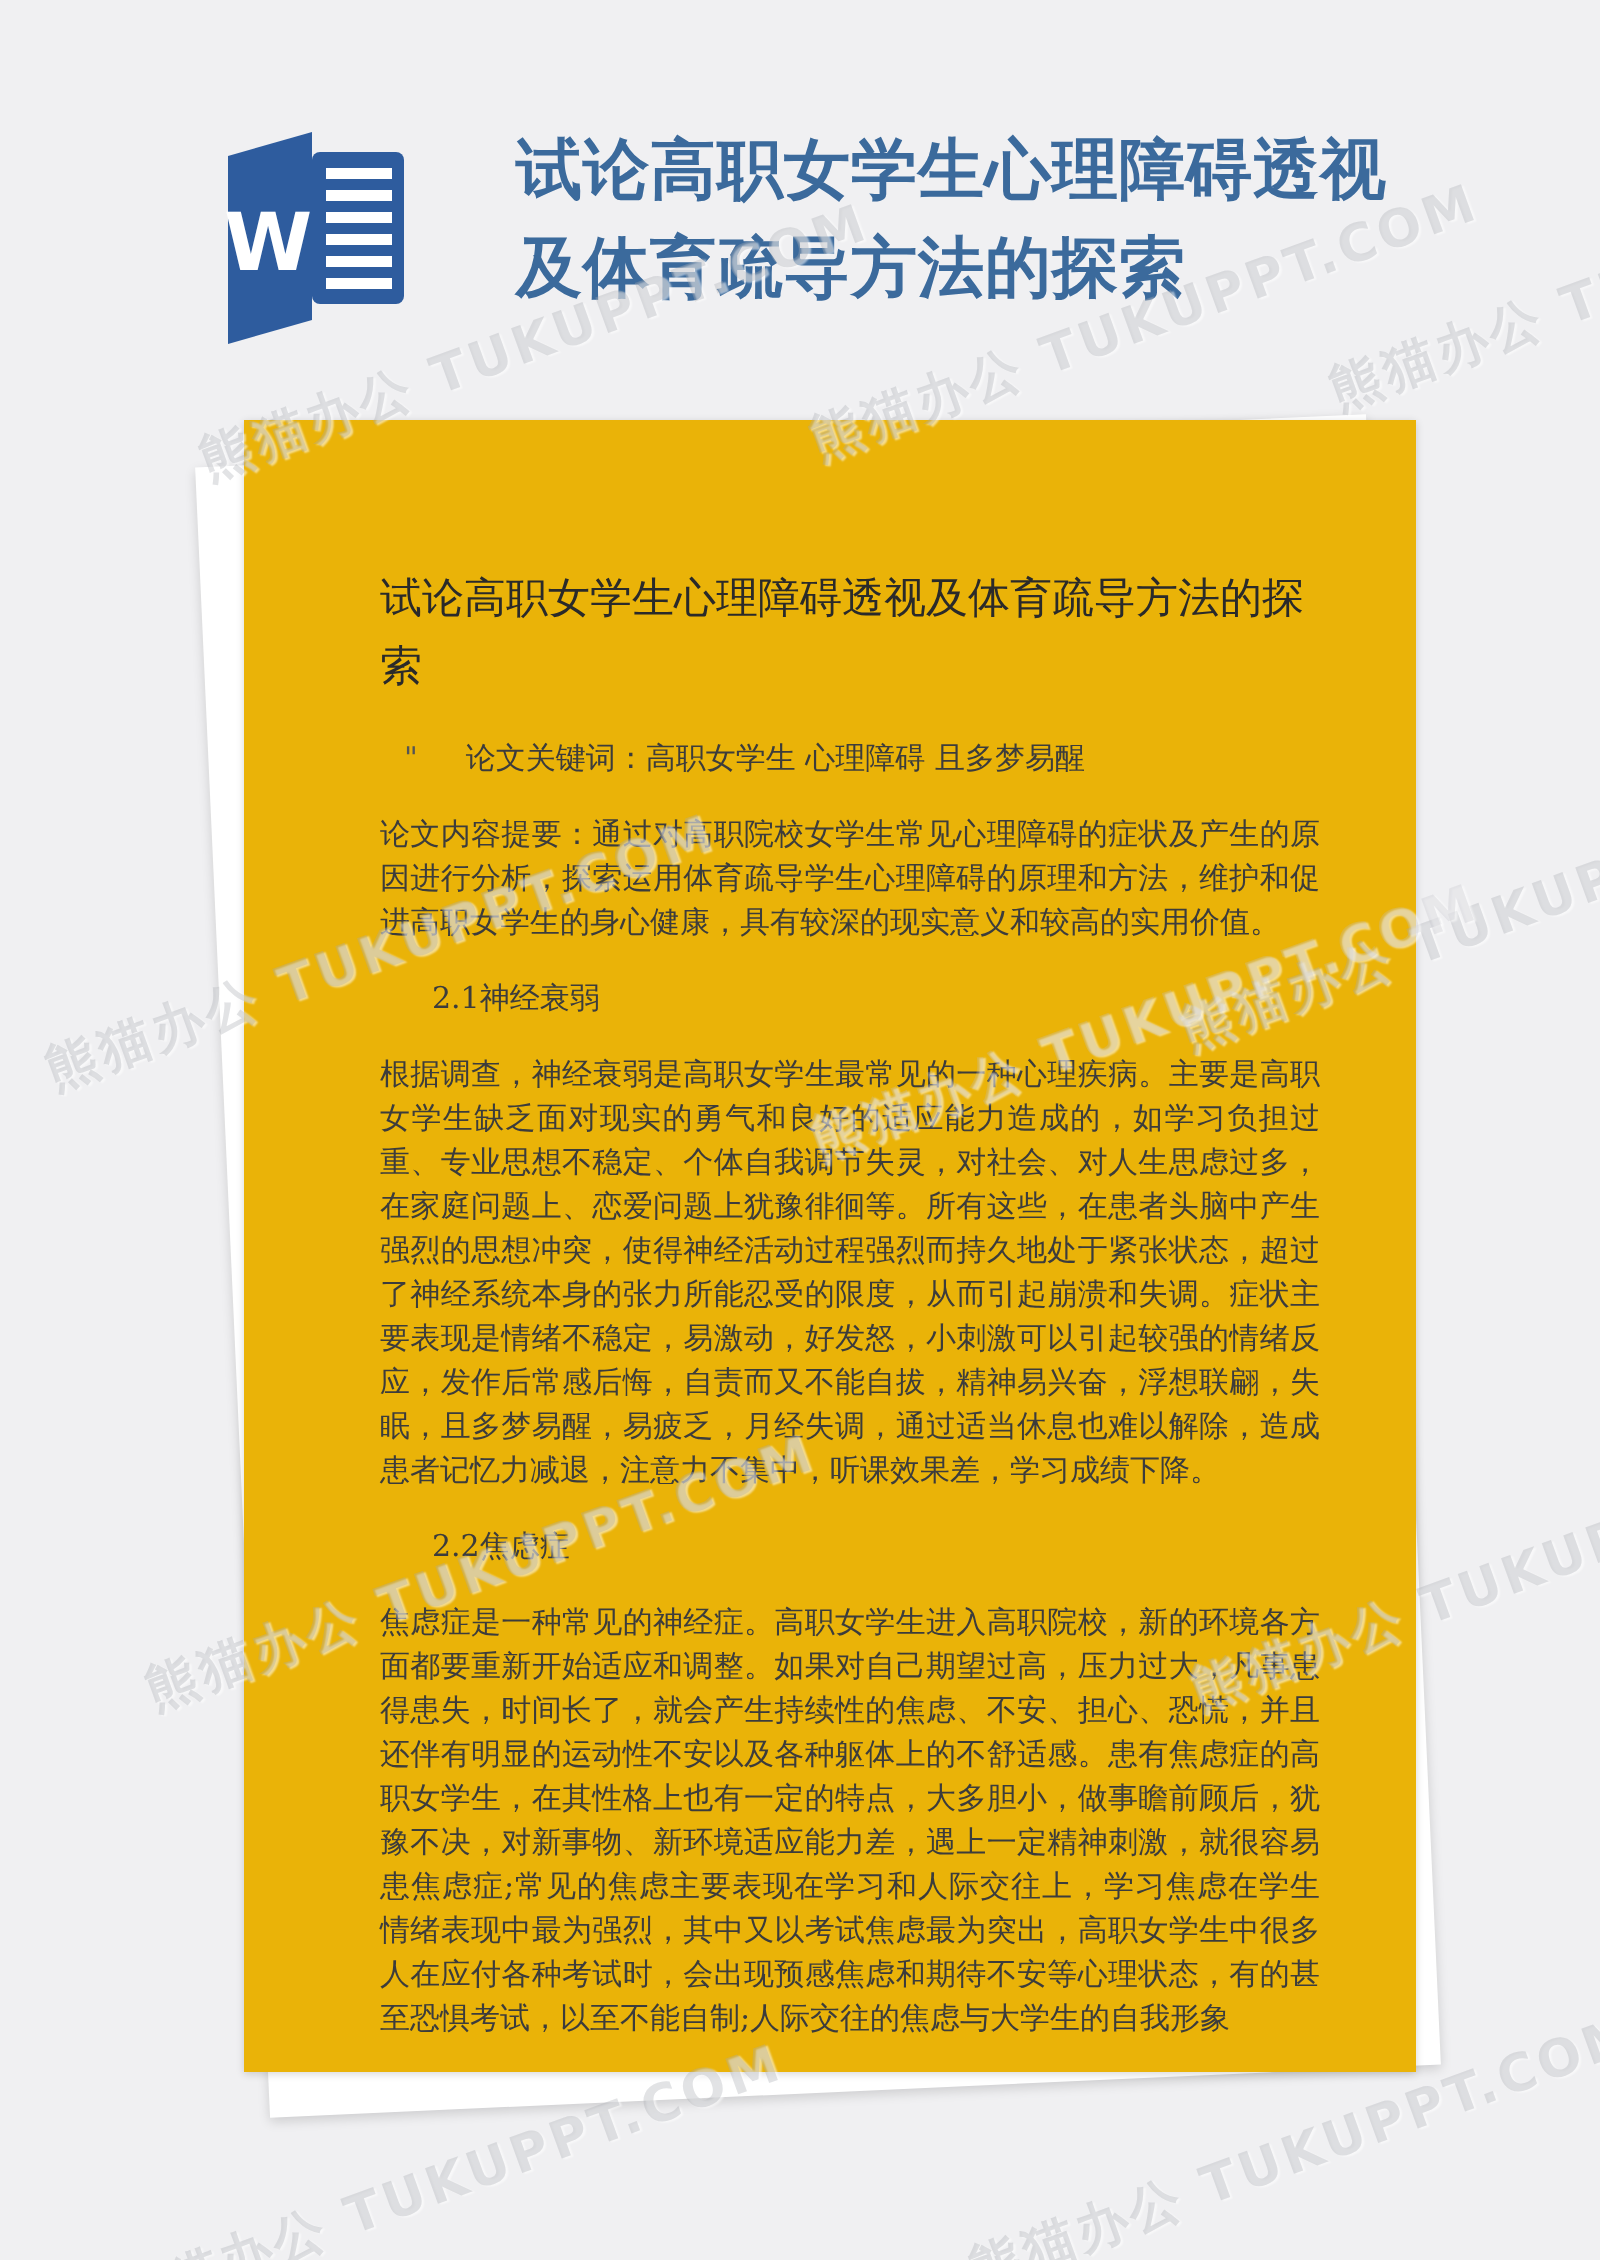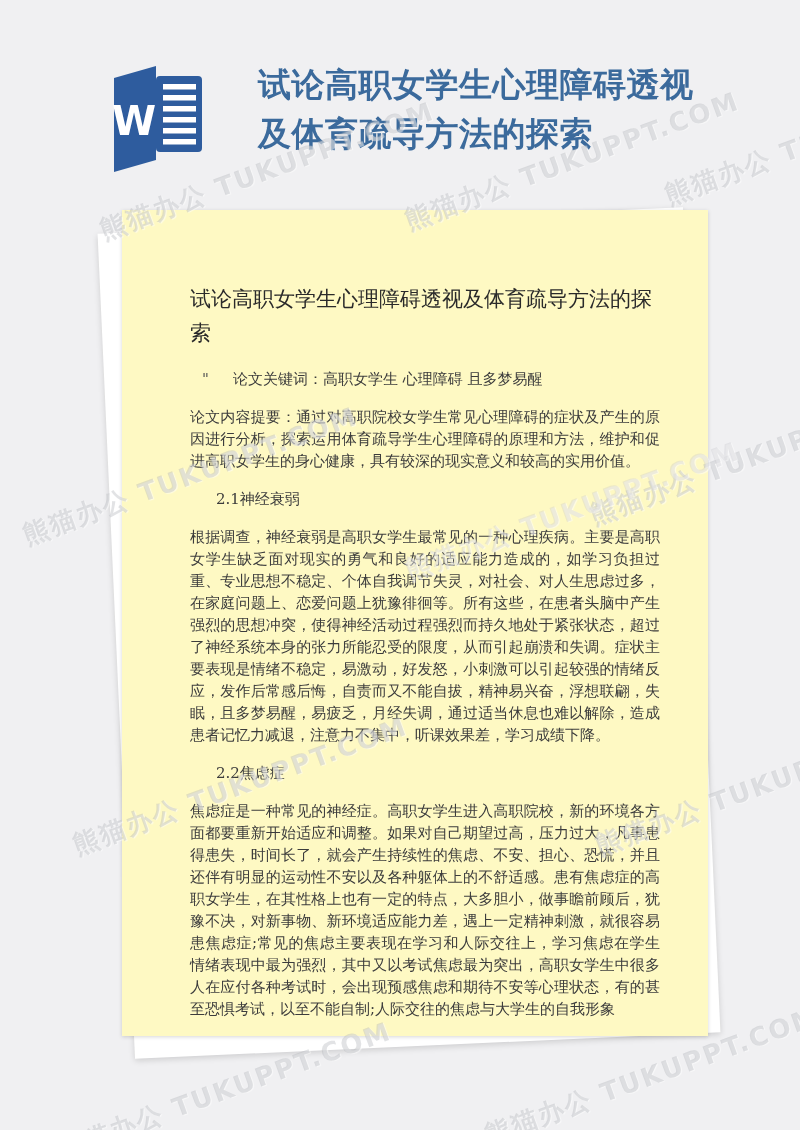--- a/index.html
+++ b/index.html
@@ -18,21 +18,21 @@
   
   .page-back{
     position:absolute;left:116px;top:220px;width:586px;height:826px;
     background:#ffffff;z-index:1;
     transform:rotate(-2.6deg);
     box-shadow:0 2px 6px rgba(0,0,0,0.15);
   }
   .page{
     position:absolute;left:122px;top:210px;width:586px;height:826px;
     box-sizing:border-box;padding:72px 48px 0 68px;overflow:hidden;
-    background:#fef9c3;z-index:2;
+    background:#eab308;z-index:2;
     box-shadow:0 1px 4px rgba(0,0,0,0.16);
     color:#3c3c3c;
   }
   .doc-title{
     margin:0 0 18px 0;font-size:21px;font-weight:500;line-height:34px;color:#2a2a2a;
   }
   .kw{margin:16px 0;font-size:15px;line-height:22px;padding-left:12px;}
   .kw .q{margin-right:24px;color:#555;}
   .abs,.para{
     margin:16px 0;font-size:15px;line-height:22px;text-align:justify;

